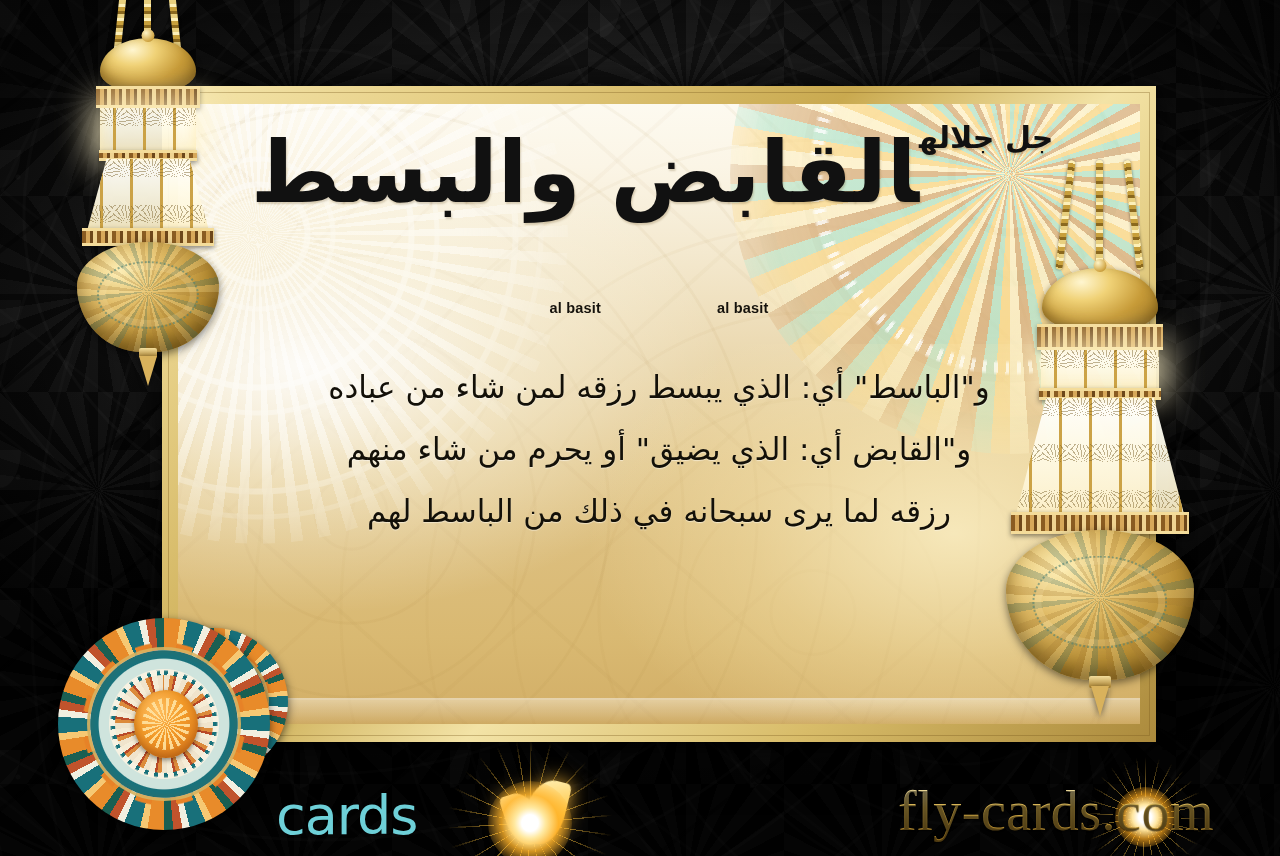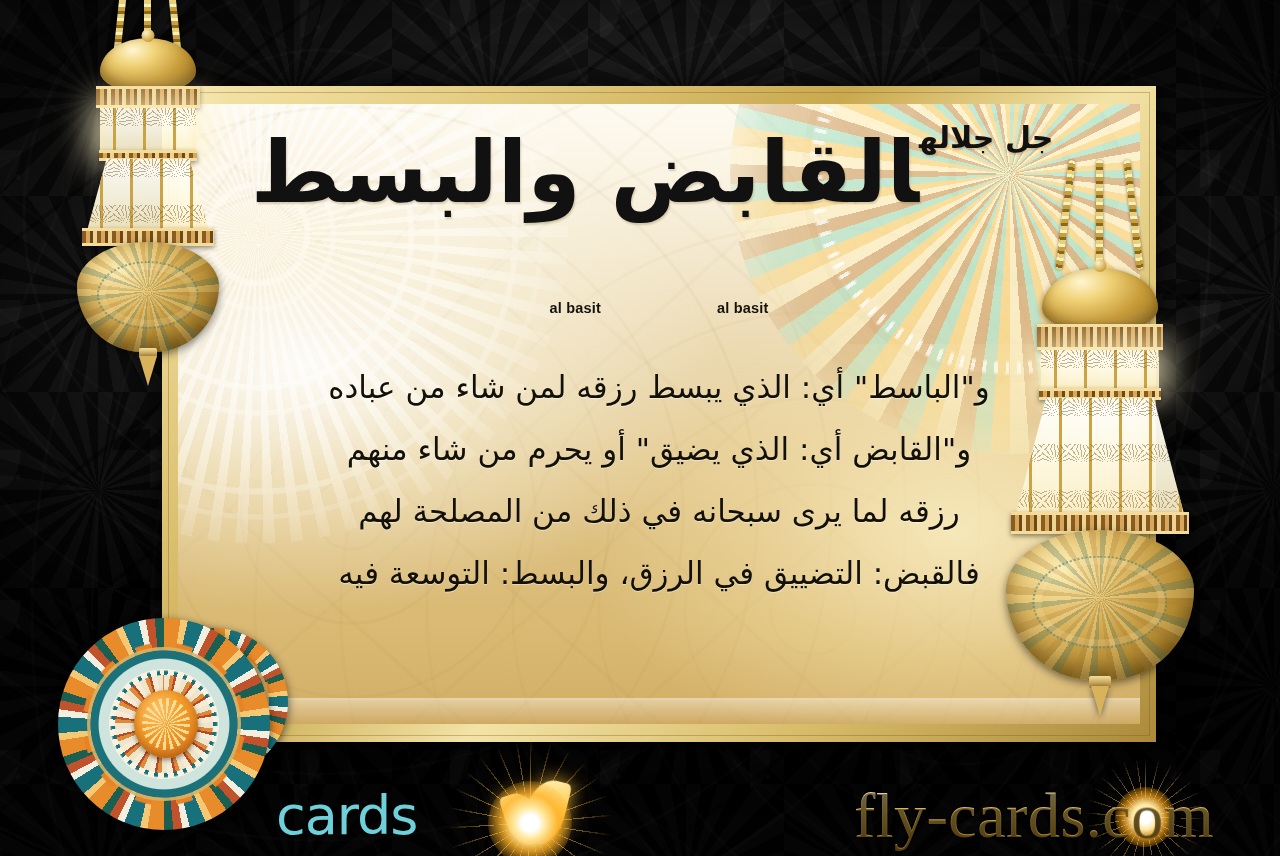--- a/index.html
+++ b/index.html
@@ -359,21 +359,21 @@
   .starburst .wing2{
     position:absolute; left:30%; top:22%; width:34px; height:54px;
     background:linear-gradient(200deg,#ffeeb0,#f8ab22);
     border-radius:12% 58% 12% 56%;
     transform:rotate(-18deg);
     filter:blur(.5px) drop-shadow(0 0 10px rgba(255,190,60,.85));
   }
 
   .domain{
     position:absolute; right:66px; top:779px;
-    font-family:"Liberation Serif", serif; font-size:64px;
+    font-family:"Liberation Serif", serif; font-size:56px;
     color:#e2bb55; letter-spacing:.5px;
     background:linear-gradient(to bottom,#fbedb4 10%, #e0b84e 45%, #a87d24 92%);
     -webkit-background-clip:text; background-clip:text; color:transparent;
     text-shadow:0 1px 1px rgba(0,0,0,.55);
   }
   .domain-glow{
     position:absolute; right:88px; top:770px; width:94px; height:94px;
   }
   .domain-glow .rays{
     position:absolute; inset:-26px;
@@ -414,22 +414,21 @@
       </div>
 
       <div class="translit">
         <span>al basit</span>
         <span>al basit</span>
       </div>
 
       <div class="body-text">
         <div class="ln">و"الباسط" أي: الذي يبسط رزقه لمن شاء من عباده</div>
         <div class="ln">و"القابض أي: الذي يضيق" أو يحرم من شاء منهم</div>
-        <div class="ln">رزقه لما يرى سبحانه في ذلك من المصلحة لهم</div>
-        <div class="ln">فالقبض: التضييق في الرزق، والبسط: التوسعة فيه</div>
+        <div class="ln">رزقه لما يرى سبحانه في ذلك من الباسط لهم</div>
       </div>
 
       <div class="ledge"></div>
     </div>
   </div>
 
   <div class="lantern" id="lantern-left">
     <div class="chain c1"></div>
     <div class="chain c2"></div>
     <div class="chain c3"></div>

